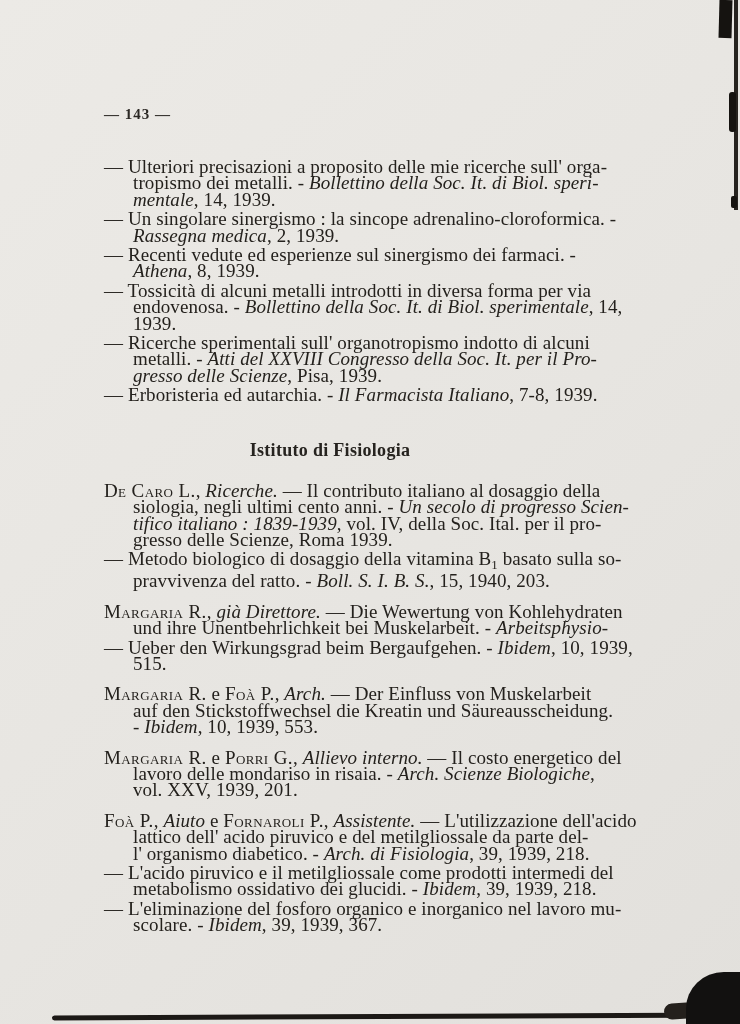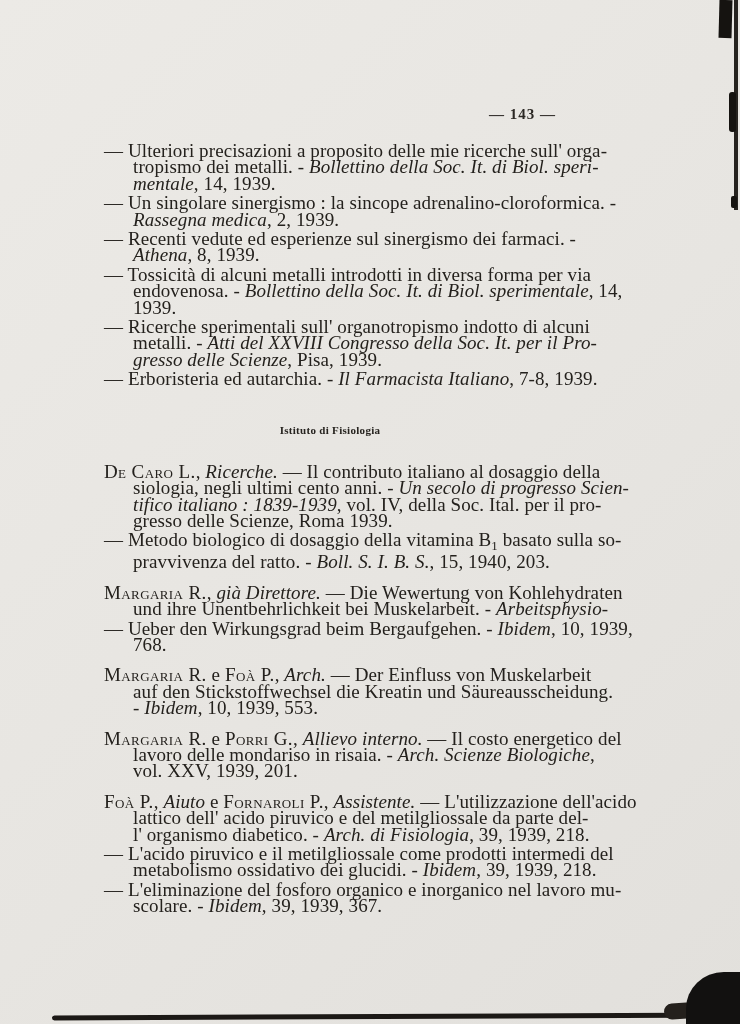--- a/index.html
+++ b/index.html
@@ -13,34 +13,34 @@
     color: #24211d;
     overflow: hidden;
   }
   .content {
     position: absolute;
     left: 104px;
     top: 106px;
     width: 452px;
   }
   .page-number {
-    text-align: right;
+    text-align: left;
     font-size: 15px;
     letter-spacing: 1px;
-    margin-bottom: 20px;
+    margin-bottom: 36px;
     font-weight: bold;
     color: #2b2824;
   }
   .section { margin: 0; }
   .section + .section { margin-top: 0; }
   .heading {
     text-align: center;
     font-weight: bold;
-    font-size: 11px;
-    margin: 36px 0 28px 0;
+    font-size: 18px;
+    margin: 36px 0 22px 0;
     letter-spacing: 0.3px;
     color: #26231f;
   }
   .entry { margin-top: 3px; }
   .entry.group { margin-top: 14px; }
   .line {
     font-size: 19px;
     line-height: 16.4px;
     white-space: nowrap;
     letter-spacing: 0.1px;
@@ -116,21 +116,21 @@
           <div class="entry">
             <div class="line"><span class="s-n">— Metodo biologico di dosaggio della vitamina B</span><span class="s-sub">1</span><span class="s-n"> basato sulla so-</span></div>
             <div class="line cont"><span class="s-n">pravvivenza del ratto. - </span><span class="s-i">Boll. S. I. B. S.</span><span class="s-n">, 15, 1940, 203.</span></div>
           </div>
           <div class="entry group">
             <div class="line"><span class="s-sc">Margaria R.</span><span class="s-n">, </span><span class="s-i">già Direttore.</span><span class="s-n"> — Die Wewertung von Kohlehydraten</span></div>
             <div class="line cont"><span class="s-n">und ihre Unentbehrlichkeit bei Muskelarbeit. - </span><span class="s-i">Arbeitsphysio-</span></div>
           </div>
           <div class="entry">
             <div class="line"><span class="s-n">— Ueber den Wirkungsgrad beim Bergaufgehen. - </span><span class="s-i">Ibidem</span><span class="s-n">, 10, 1939,</span></div>
-            <div class="line cont"><span class="s-n">768.</span></div>
+            <div class="line cont"><span class="s-n">515.</span></div>
           </div>
           <div class="entry group">
             <div class="line"><span class="s-sc">Margaria R.</span><span class="s-n"> e </span><span class="s-sc">Foà P.</span><span class="s-n">, </span><span class="s-i">Arch.</span><span class="s-n"> — Der Einfluss von Muskelarbeit</span></div>
             <div class="line cont"><span class="s-n">auf den Stickstoffwechsel die Kreatin und Säureausscheidung.</span></div>
             <div class="line cont"><span class="s-n">- </span><span class="s-i">Ibidem</span><span class="s-n">, 10, 1939, 553.</span></div>
           </div>
           <div class="entry group">
             <div class="line"><span class="s-sc">Margaria R.</span><span class="s-n"> e </span><span class="s-sc">Porri G.</span><span class="s-n">, </span><span class="s-i">Allievo interno.</span><span class="s-n"> — Il costo energetico del</span></div>
             <div class="line cont"><span class="s-n">lavoro delle mondariso in risaia. - </span><span class="s-i">Arch. Scienze Biologiche</span><span class="s-n">,</span></div>
             <div class="line cont"><span class="s-n">vol. XXV, 1939, 201.</span></div>

